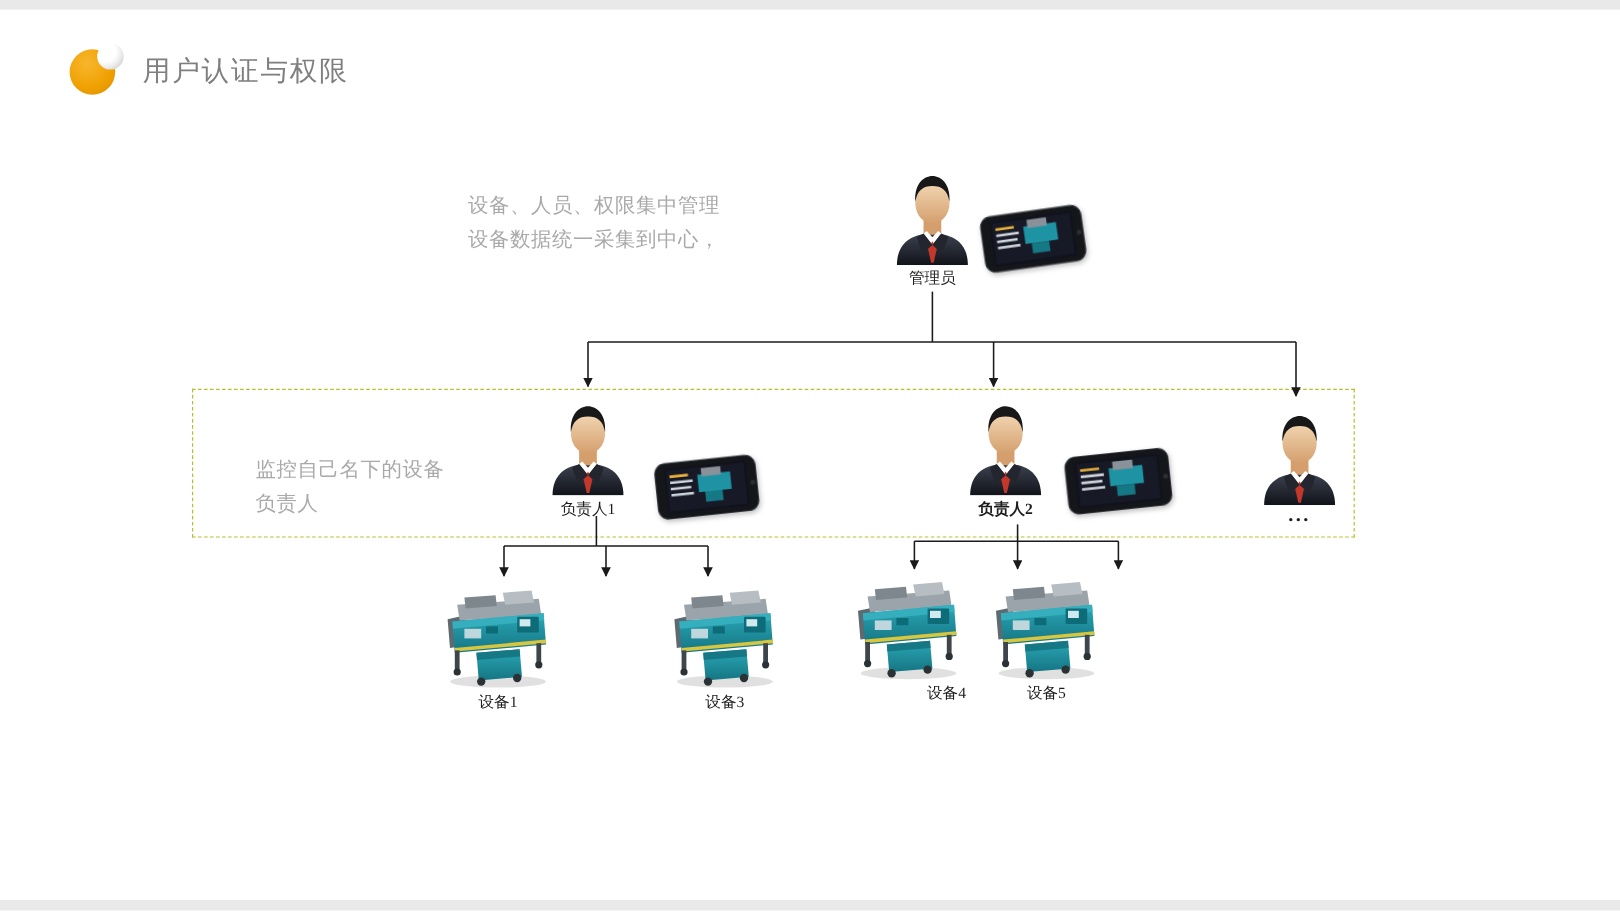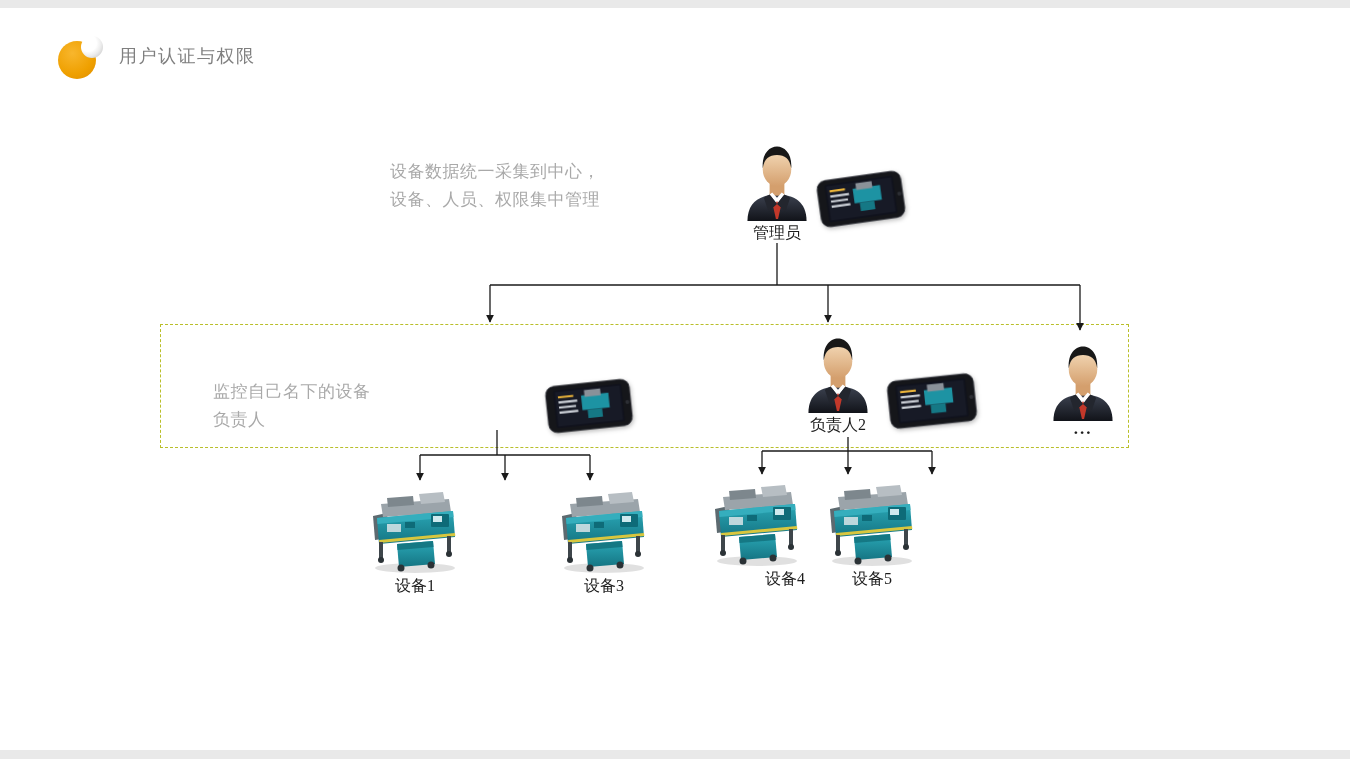--- a/index.html
+++ b/index.html
@@ -8,35 +8,35 @@
   .edge{position:absolute;left:0;width:1350px;background:#e9e9e9;}
   .edge.top{top:0;height:8px;}
   .edge.bottom{bottom:0;height:9px;}
 
   .logo{position:absolute;left:58px;top:36px;width:50px;height:48px;}
   .logo .big{position:absolute;left:0;top:5px;width:38px;height:38px;border-radius:50%;
     background:radial-gradient(circle at 38% 32%,#f8b62d 0%,#efa000 60%,#de8d00 100%);}
   .logo .small{position:absolute;left:23px;top:0;width:22px;height:22px;border-radius:50%;
     background:radial-gradient(circle at 32% 32%,#ffffff 40%,#ececec 62%,#b9b9b9 100%);}
 
-  .title{position:absolute;left:119px;top:44px;font-size:18px;letter-spacing:1.5px;color:#7f7f7f;}
+  .title{position:absolute;left:119px;top:44px;font-size:23px;letter-spacing:1.5px;color:#7f7f7f;}
 
   .note{position:absolute;font-size:17px;line-height:28px;color:#a9a9a9;letter-spacing:.5px;}
   .note.admin-note{left:390px;top:158px;}
   .note.manager-note{left:213px;top:378px;}
 
   .dashed-zone{position:absolute;left:160px;top:324px;width:967px;height:122px;
     border:1px dashed #b9bf2a;}
 
   .connectors{position:absolute;left:0;top:0;}
 
   .node{position:absolute;display:flex;flex-direction:column;align-items:center;}
   .person-svg{width:68px;height:76px;display:block;}
   .machine-svg{width:96px;height:84px;display:block;}
-  .node-label{margin-top:2px;font-size:16px;color:#1c1c1c;white-space:nowrap;
+  .node-label{margin-top:2px;font-size:13px;color:#1c1c1c;white-space:nowrap;
     font-family:"Liberation Serif","DejaVu Serif",serif;}
   .ellipsis-label{font-size:17px;font-weight:bold;letter-spacing:2px;margin-top:-2px;}
   .phone-svg{position:absolute;display:block;filter:drop-shadow(1px 2px 2px rgba(0,0,0,.25));}
 </style>
 </head>
 <body>
 
 <svg width="0" height="0" style="position:absolute" aria-hidden="true">
   <defs>
     <linearGradient id="suit-grad" x1="0" y1="0" x2="0" y2="1">
@@ -108,22 +108,22 @@
   <div class="edge bottom"></div>
 
   <div class="logo">
     <div class="big"></div>
     <div class="small"></div>
   </div>
 
   <div class="title">用户认证与权限</div>
 
   <div class="note admin-note">
+    <div>设备、人员、权限集中管理</div>
     <div>设备数据统一采集到中心，</div>
-    <div>设备、人员、权限集中管理</div>
   </div>
 
   <div class="dashed-zone"></div>
 
   <div class="note manager-note">
     <div>监控自己名下的设备</div>
     <div>负责人</div>
   </div>
 
   <svg class="connectors" width="1350" height="759" viewBox="0 0 1350 759">
@@ -154,25 +154,31 @@
   <div class="node" style="left:743px;top:145px;">
     <svg class="person-svg">
         <use href="#sym-person"></use>
       </svg>
     <div class="node-label">管理员</div>
   </div>
   <svg class="phone-svg" style="left:818px;top:174px;width:86px;height:50px;transform:rotate(-8deg);">
       <use href="#sym-phone"></use>
     </svg>
 
+  <div class="node" style="left:456px;top:337px;">
+    <svg class="person-svg">
+        <use href="#sym-person"></use>
+      </svg>
+    <div class="node-label">负责人1</div>
+  </div>
   <svg class="phone-svg" style="left:544px;top:382px;width:90px;height:48px;transform:rotate(-6deg);">
       <use href="#sym-phone"></use>
     </svg>
 
-  <div class="node" style="left:804px;top:337px;">
+  <div class="node" style="left:804px;top:337px;font-weight:bold;">
     <svg class="person-svg">
         <use href="#sym-person"></use>
       </svg>
     <div class="node-label">负责人2</div>
   </div>
   <svg class="phone-svg" style="left:888px;top:376px;width:88px;height:50px;transform:rotate(-6deg);">
       <use href="#sym-phone"></use>
     </svg>
 
   <div class="node" style="left:1049px;top:345px;">

